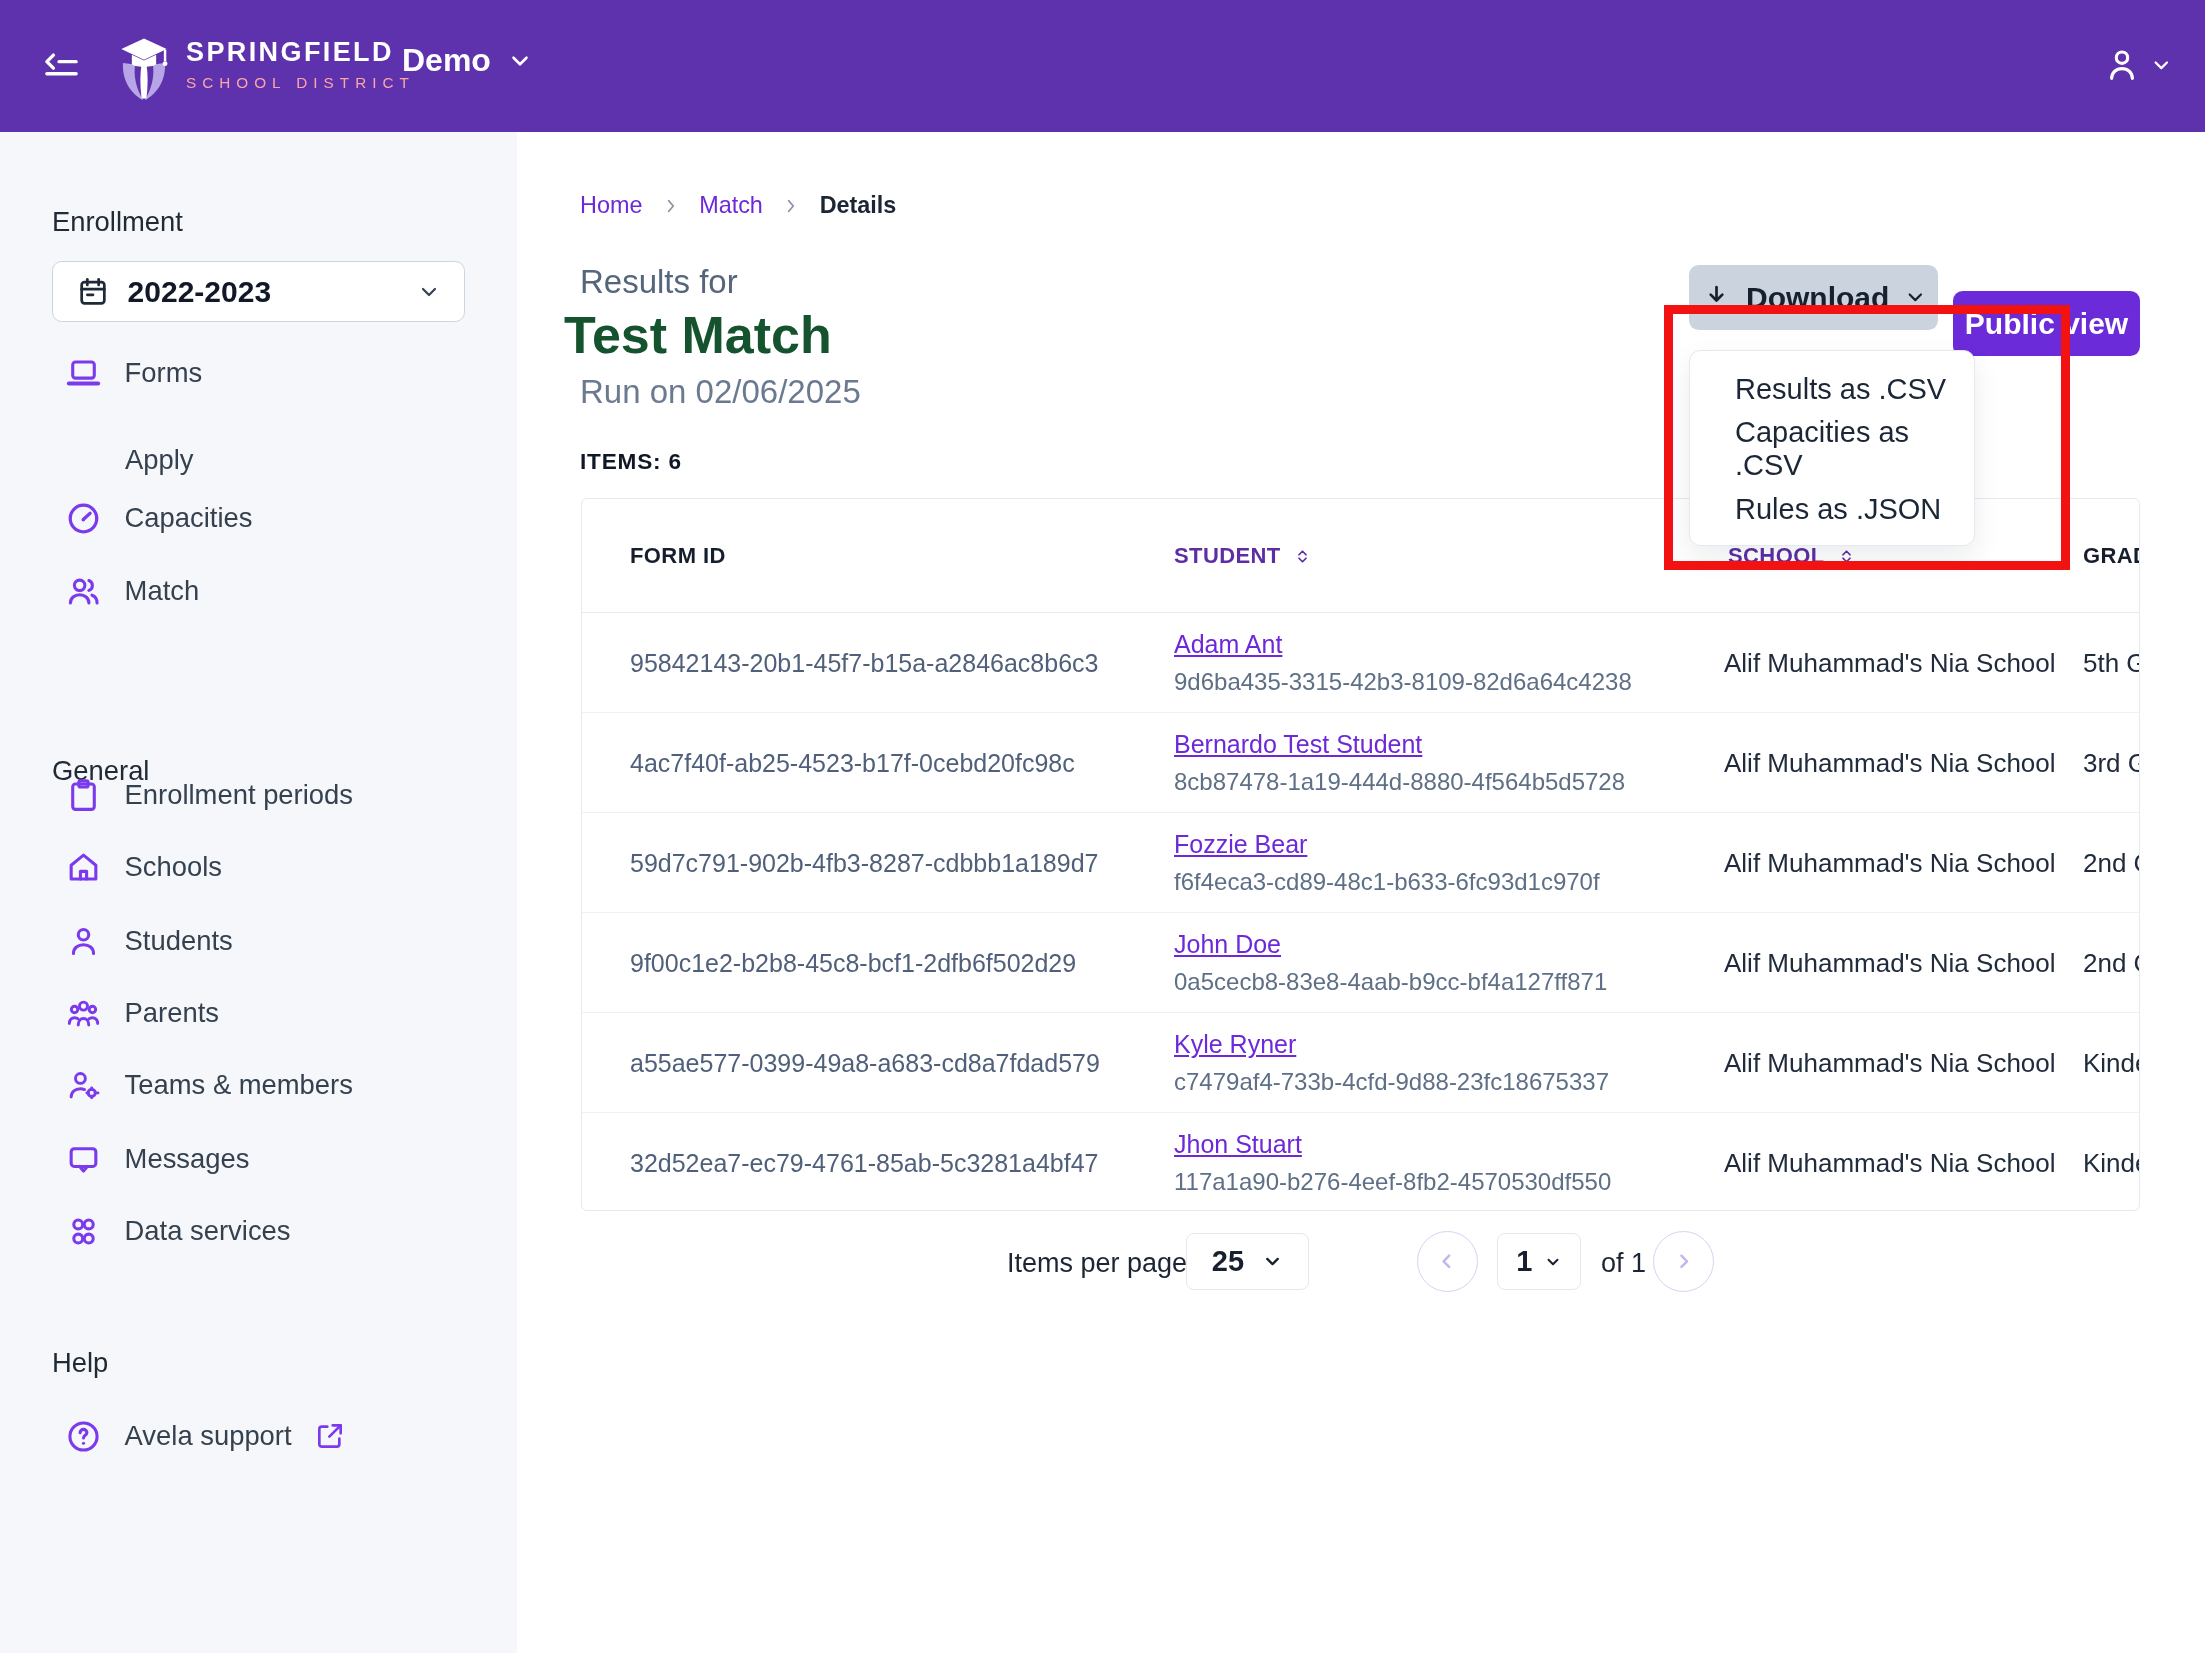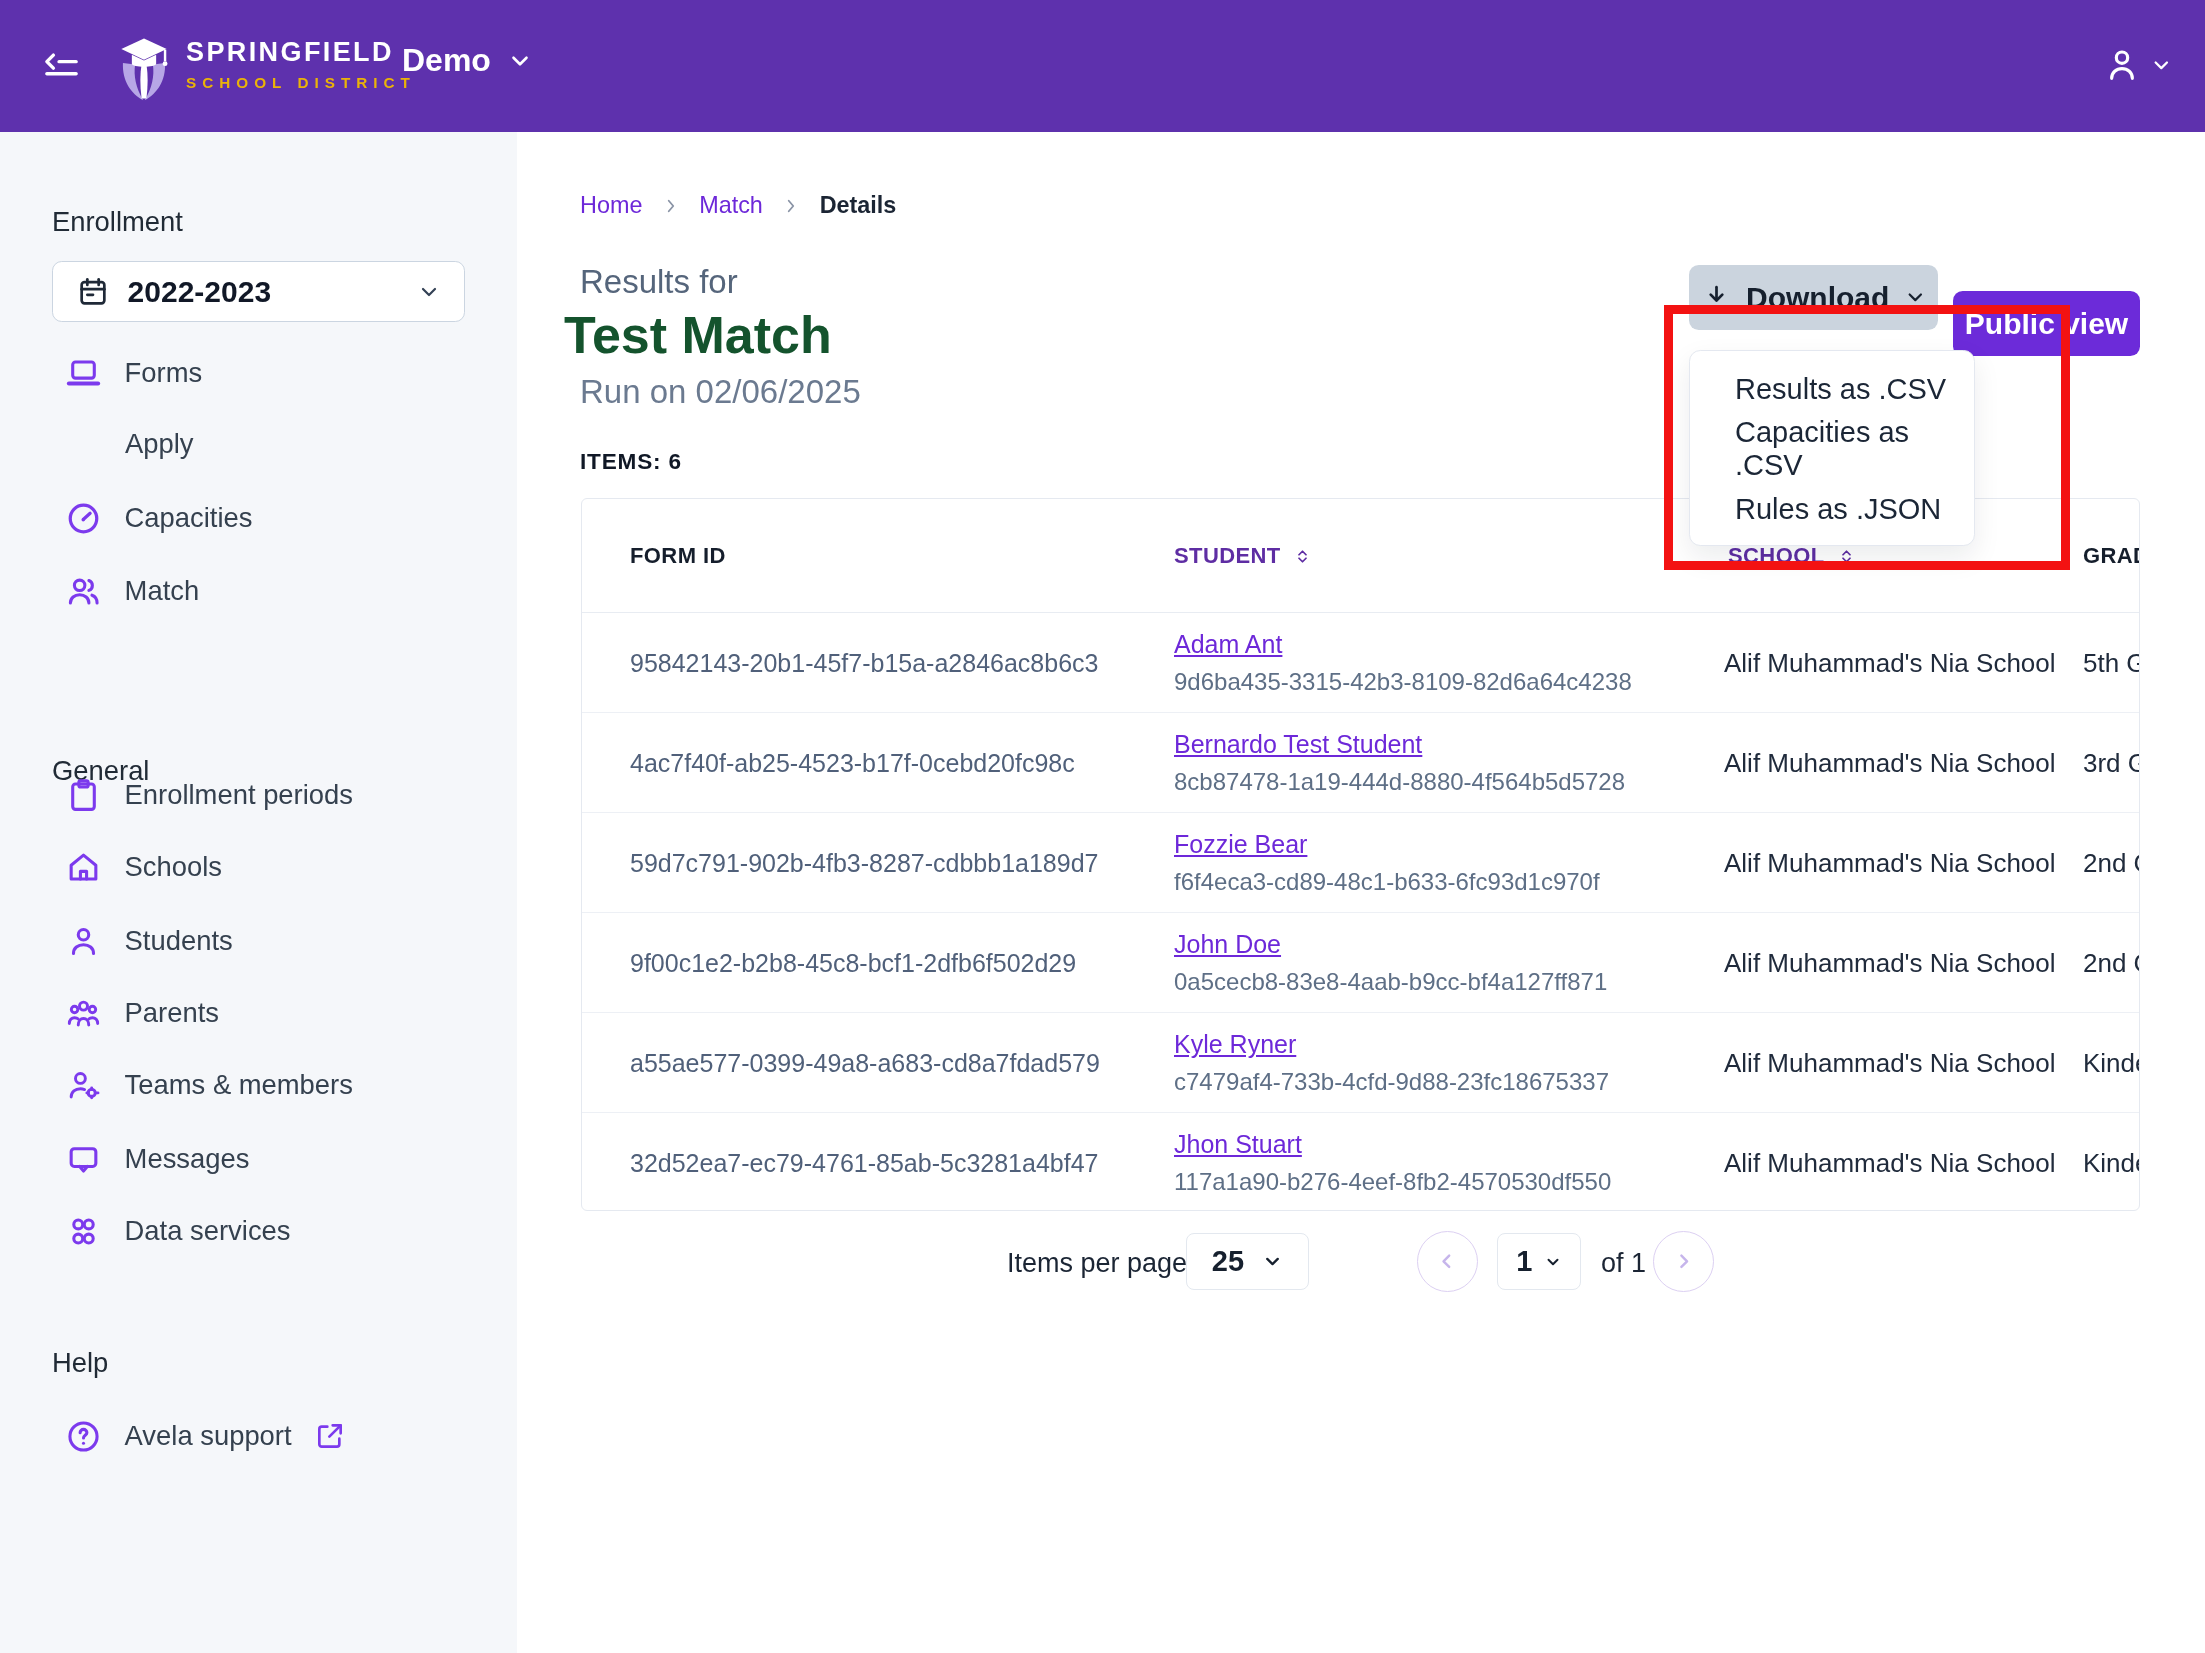--- a/index.html
+++ b/index.html
@@ -6,21 +6,21 @@
   *{box-sizing:border-box;}
   #app{position:relative;width:2205px;height:1653px;background:#ffffff;overflow:hidden;
        font-family:"Liberation Sans", sans-serif;color:#1b2534;}
 
   
   .topbar{position:absolute;left:0;top:0;width:2205px;height:132px;background:#5e31ad;}
   .collapse-btn{position:absolute;left:40px;top:45px;width:42px;height:42px;display:flex;align-items:center;justify-content:center;cursor:pointer;}
   .logo{position:absolute;left:118px;top:24px;display:flex;align-items:center;gap:16px;}
   .logo-text{display:flex;flex-direction:column;gap:6.5px;}
   .brand1{font-size:27px;font-weight:800;letter-spacing:2.4px;color:#ffffff;}
-  .brand2{font-size:15.3px;font-weight:700;letter-spacing:6px;color:#eab308;}
+  .brand2{font-size:15.3px;font-weight:400;letter-spacing:6px;color:#fca5a5;}
   .env-menu{position:absolute;left:402px;top:42px;display:flex;align-items:center;gap:16px;color:#fff;cursor:pointer;}
   .env-label{font-size:32px;font-weight:600;}
   .user-menu{position:absolute;left:2102px;top:45px;display:flex;align-items:center;gap:8px;cursor:pointer;}
 
   
   .sidebar{position:absolute;left:0;top:132px;width:517px;height:1521px;background:#f5f7fa;}
   .side-heading{position:absolute;left:52px;font-size:27.4px;font-weight:500;color:#212b36;}
   .year-select{position:absolute;left:52px;top:129px;width:413px;height:61px;background:#fff;border:1.6px solid #cbd5e1;
                border-radius:9.7px;display:flex;align-items:center;padding:0 22.6px;gap:18px;cursor:pointer;}
   .year-label{font-size:30px;font-weight:700;color:#111827;flex:1;}
@@ -160,21 +160,21 @@
 
     <div class="side-item" style="top:216px;">
       <span>
         <svg width="37" height="37" viewBox="0 0 24 24" fill="none" stroke="#7c3aed" stroke-width="2" stroke-linecap="round" stroke-linejoin="round">
           <rect x="5" y="4.5" width="14" height="10.5" rx="1.8"></rect>
           <path d="M2.5 18.5 h19" stroke-width="2.6"></path>
         </svg>
       </span>
       <span class="lbl">Forms</span>
     </div>
-    <div class="side-item no-icon" style="top:287px;">
+    <div class="side-item no-icon" style="top:303px;">
       <span class="lbl">Apply</span>
     </div>
     <div class="side-item" style="top:361px;">
       <span>
         <svg width="37" height="37" viewBox="0 0 24 24" fill="none" stroke="#7c3aed" stroke-width="2.1" stroke-linecap="round">
           <circle cx="12" cy="12" r="8.6"></circle>
           <path d="M12 12.5 L16.3 8.6"></path>
           <circle cx="11.8" cy="12.8" r="1.1" fill="#7c3aed" stroke="none"></circle>
         </svg>
       </span>

